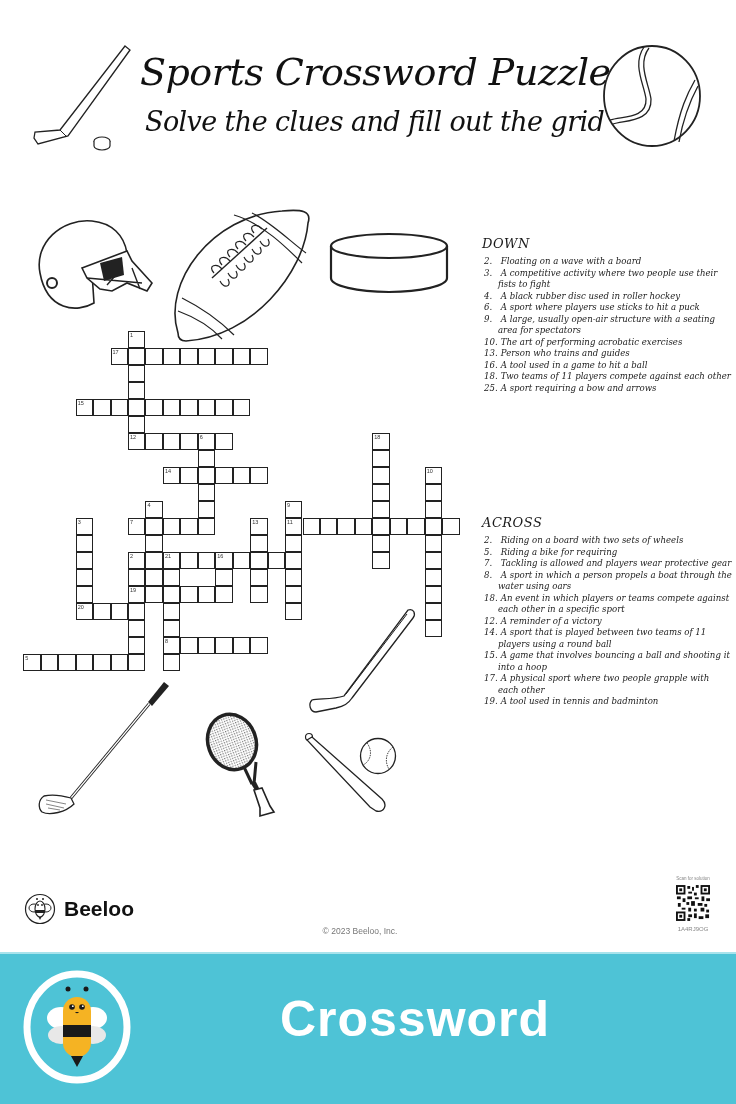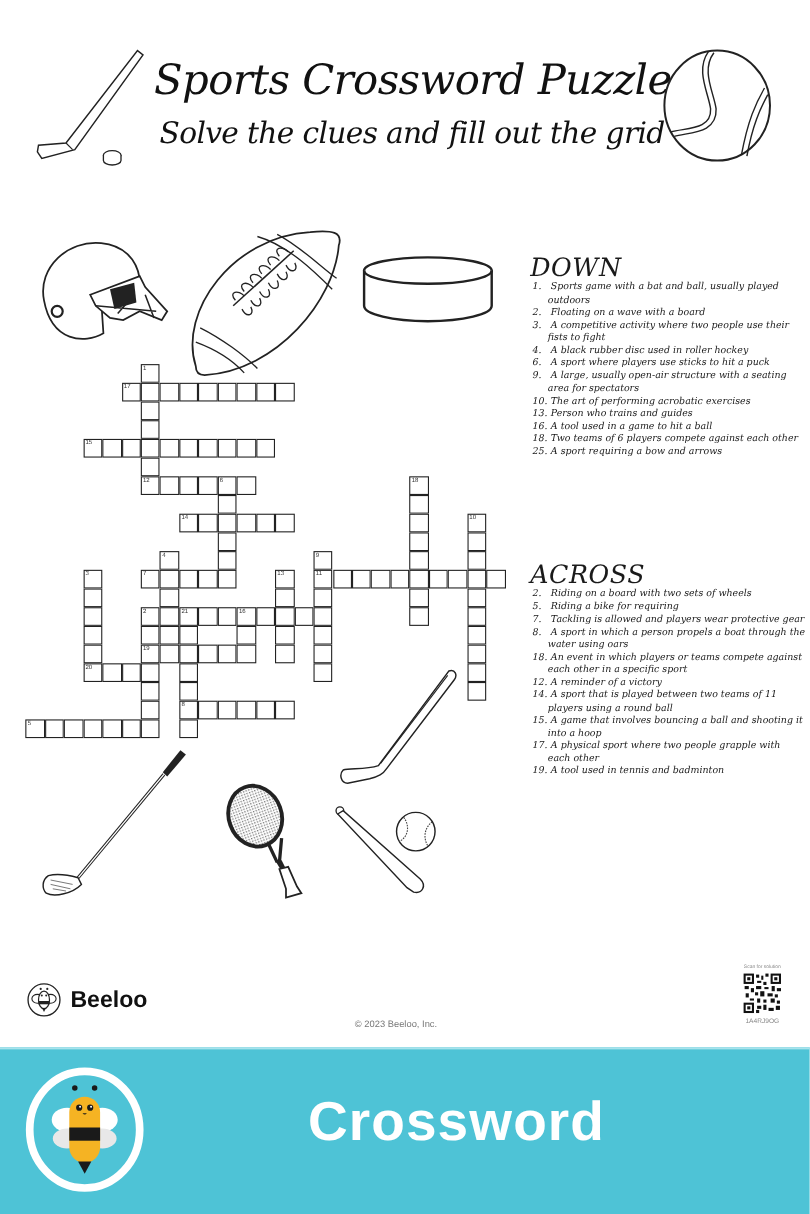--- a/index.html
+++ b/index.html
@@ -1,21 +1,21 @@
 <!DOCTYPE html>
 <html><head>
 <meta charset="utf-8">
 <style>
   html, body { margin:0; padding:0; }
   body { width:736px; height:1104px; position:relative; background:#ffffff; overflow:hidden; font-family:"DejaVu Serif", serif; color:#111; }
   .abs { position:absolute; }
   .title { left:140px; top:50px; width:470px; font-family:"DejaVu Serif", serif; font-style:italic; font-size:38px; letter-spacing:-0.5px; white-space:nowrap; }
   .subtitle { left:145px; top:106px; width:460px; font-family:"DejaVu Serif", serif; font-style:italic; font-size:27px; letter-spacing:-0.6px; white-space:nowrap; }
   .clues { left:482px; width:250px; font-family:"DejaVu Serif", serif; font-style:italic; color:#1a1a1a; }
-  .clue-head { font-size:23px; letter-spacing:0.5px; line-height:22px; margin-bottom:1px; }
+  .clue-head { font-size:13px; letter-spacing:0.5px; line-height:22px; margin-bottom:1px; }
   .clue { font-size:8.6px; line-height:11.5px; padding-left:16px; text-indent:-14px; margin:0; }
   .clue .num { display:inline-block; width:14px; text-indent:0; }
   #grid { left:0; top:0; width:736px; height:700px; }
   .cell { position:absolute; width:17.45px; height:17px; box-sizing:border-box; border:1.6px solid #222; background:#fff; }
   .cell .lbl { position:absolute; left:1px; top:0px; font-family:"Liberation Sans", sans-serif; font-size:5.5px; color:#333; line-height:6px; }
   .footer-logo { left:24px; top:893px; }
   .brand-name { left:64px; top:897px; font-family:"Liberation Sans", sans-serif; font-weight:bold; font-size:21px; color:#111; }
   .copyright { left:300px; top:926px; width:120px; text-align:center; font-family:"Liberation Sans", sans-serif; font-size:8.5px; color:#777; }
   .qr-caption { left:668px; top:876px; width:50px; text-align:center; font-family:"Liberation Sans", sans-serif; font-size:4.5px; color:#888; }
   .qr-code { left:678px; top:885px; width:34px; height:38px; }
@@ -288,30 +288,29 @@
 
 <svg style="left:359px;top:737px;" width="38" height="38" viewBox="0 0 38 38">
   <circle cx="19" cy="19" r="17.5" fill="#fff" stroke="#222" stroke-width="1.3"></circle>
   <path d="M8 6 C14 14 12 24 4 28" fill="none" stroke="#444" stroke-width="1" stroke-dasharray="1.5 1"></path>
   <path d="M34 10 C26 16 26 26 30 32" fill="none" stroke="#444" stroke-width="1" stroke-dasharray="1.5 1"></path>
 </svg>
 
 <div class="abs clues" style="top:233px;">
   <div class="clue-head">DOWN</div>
   <div id="down-list">
-      <p class="clue"><span class="num">1.</span><span> Sports game with a bat and ball, usually played outdoors</span></p>
       <p class="clue"><span class="num">2.</span><span> Floating on a wave with a board</span></p>
       <p class="clue"><span class="num">3.</span><span> A competitive activity where two people use their fists to fight</span></p>
       <p class="clue"><span class="num">4.</span><span> A black rubber disc used in roller hockey</span></p>
       <p class="clue"><span class="num">6.</span><span> A sport where players use sticks to hit a puck</span></p>
       <p class="clue"><span class="num">9.</span><span> A large, usually open-air structure with a seating area for spectators</span></p>
       <p class="clue"><span class="num">10.</span><span> The art of performing acrobatic exercises</span></p>
       <p class="clue"><span class="num">13.</span><span> Person who trains and guides</span></p>
       <p class="clue"><span class="num">16.</span><span> A tool used in a game to hit a ball</span></p>
-      <p class="clue"><span class="num">18.</span><span> Two teams of 6 players compete against each other</span></p>
+      <p class="clue"><span class="num">18.</span><span> Two teams of 11 players compete against each other</span></p>
       <p class="clue"><span class="num">25.</span><span> A sport requiring a bow and arrows</span></p>
     </div>
 </div>
 <div class="abs clues" style="top:512px;">
   <div class="clue-head">ACROSS</div>
   <div id="across-list">
       <p class="clue"><span class="num">2.</span><span> Riding on a board with two sets of wheels</span></p>
       <p class="clue"><span class="num">5.</span><span> Riding a bike for requiring</span></p>
       <p class="clue"><span class="num">7.</span><span> Tackling is allowed and players wear protective gear</span></p>
       <p class="clue"><span class="num">8.</span><span> A sport in which a person propels a boat through the water using oars</span></p>

